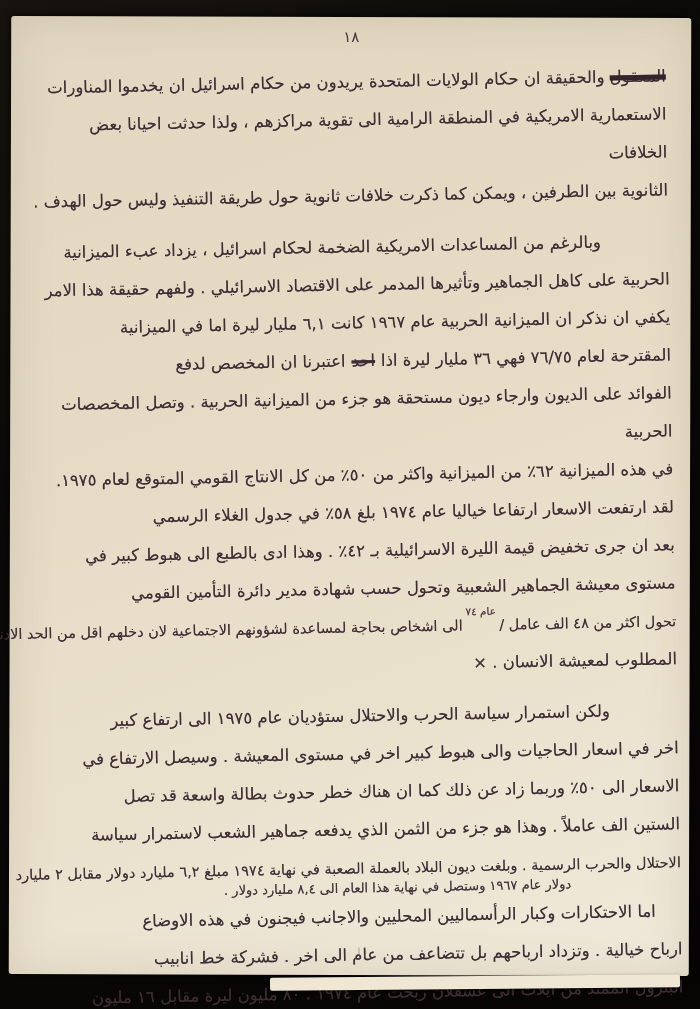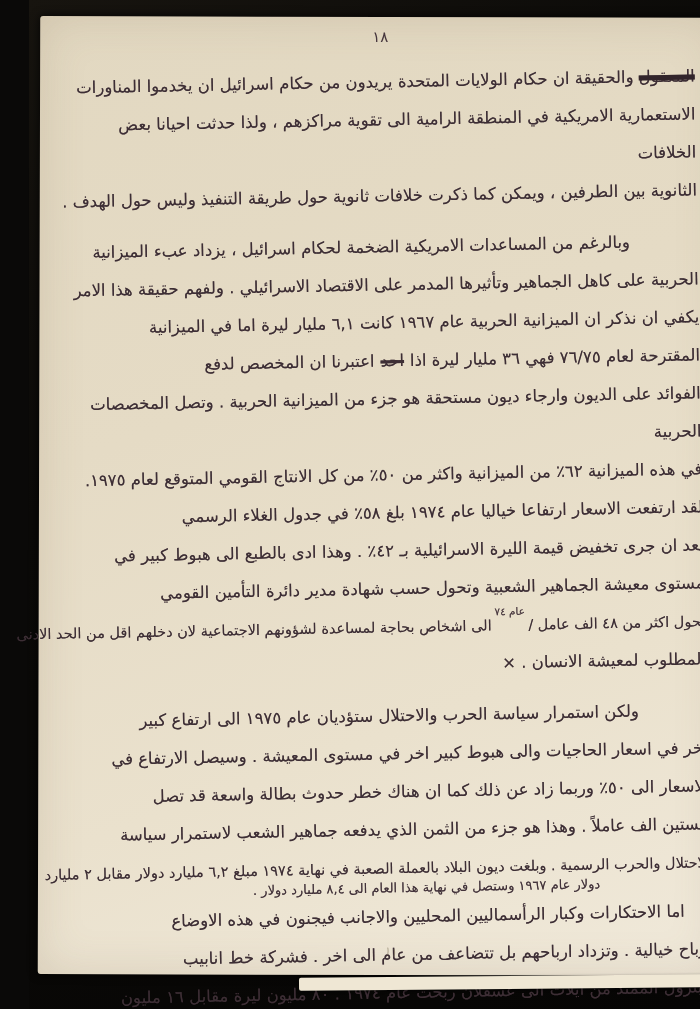--- a/index.html
+++ b/index.html
@@ -5,21 +5,20 @@
 <style>
   html,body{margin:0;padding:0;width:700px;height:1009px;overflow:hidden;}
   body{
     background:#0a0908;
     font-family:"DejaVu Sans", sans-serif;
     position:relative;
   }
   .scan{
     position:absolute;inset:0;
     background:linear-gradient(145deg,#17140f 0%,#0b0a08 35%,#060504 100%);
-    margin-left:29px;
   }
   .paper{
     position:absolute;left:10px;top:17px;width:680px;height:958px;
     background:linear-gradient(160deg,#e2d8c1 0%,#e5dbc5 38%,#eae1cd 70%,#f0e9da 100%);
     border-radius:3px;
     box-shadow:inset 0 0 45px rgba(120,100,70,.18), 0 0 10px rgba(0,0,0,.9);
     transform:rotate(.15deg);
   }
   .paper-edge{
     position:absolute;left:270px;top:976px;width:410px;height:13px;

